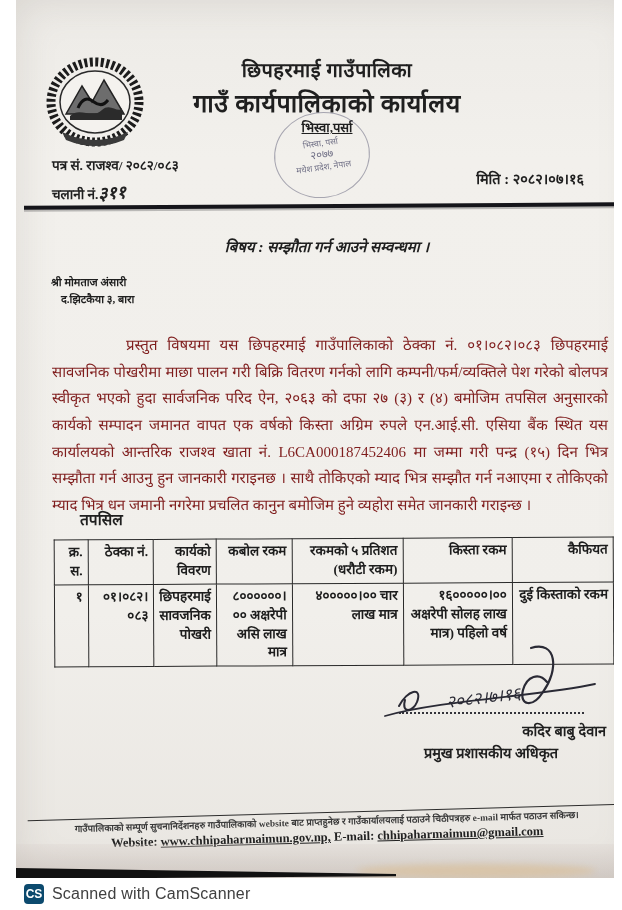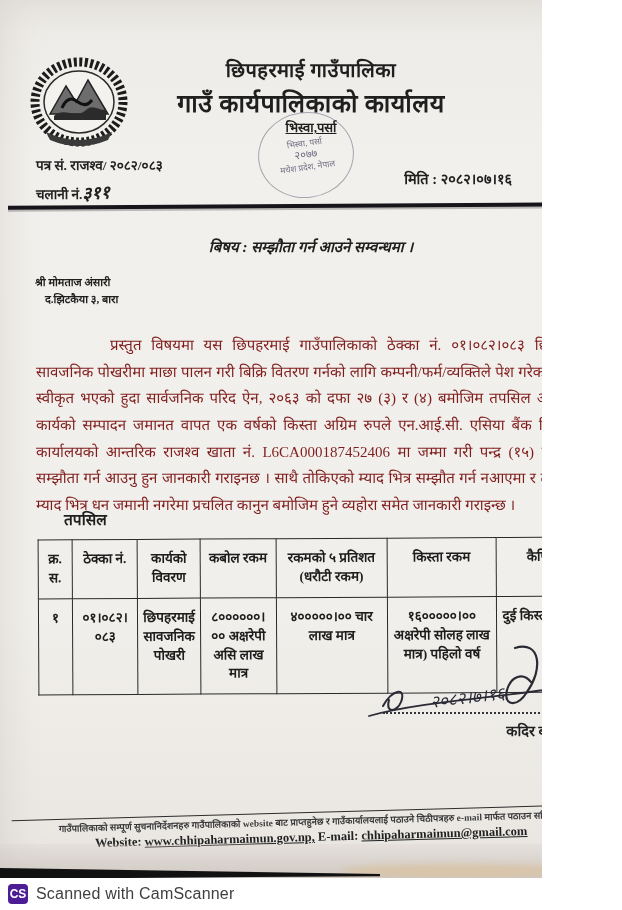--- a/index.html
+++ b/index.html
@@ -1,20 +1,21 @@
 <!DOCTYPE html>
 <html><head>
 <meta charset="utf-8">
 <style>
   * { margin:0; padding:0; box-sizing:border-box; }
   html,body { background:#ffffff; }
   .page {
-    position:relative; width:542px; height:910px; overflow:hidden;
+    position:relative; width:598px; height:910px; overflow:hidden;
     font-family:"Liberation Serif","DejaVu Serif",serif;
     color:#1f1f1f;
+    margin-left:16px;
   }
   .paper {
     position:absolute; left:0; top:0; width:622px; height:878px;
     background:linear-gradient(180deg,#edebe7 0%,#f2f0ec 18%,#f1efeb 70%,#e9e6e1 100%);
     box-shadow:inset 0 0 40px rgba(120,110,100,0.18);
   }
   
   .logo { position:absolute; left:28px; top:56px; }
   .title-block { position:absolute; left:0; top:56px; width:622px; text-align:center; }
   .title-1 { font-size:20px; font-weight:700; letter-spacing:.5px; }
@@ -51,22 +52,22 @@
     font-weight:500; color:#7f1d1d;
   }
   .tapasil { position:absolute; left:64px; top:508px; font-size:15.5px; font-weight:600; }
   
   table.sched {
     position:absolute; left:38px; top:538px; width:560px;
     border-collapse:collapse; font-size:13.5px; color:#1d1d1d;
     transform:rotate(-0.3deg);
   }
   table.sched th, table.sched td {
-    border:1.4px solid #2a2a2a; padding:10px 5px; vertical-align:top;
-    font-weight:600; text-align:center; line-height:1.4;
+    border:1.4px solid #2a2a2a; padding:3px 5px; vertical-align:top;
+    font-weight:600; text-align:right; line-height:1.4;
   }
   table.sched th { font-weight:700; }
   
   .sig-block { position:absolute; left:360px; top:642px; width:230px; text-align:center; }
   .sig-svg { display:block; margin:0 auto; }
   .sig-dots { width:185px; margin:-14px auto 0; border-bottom:2.2px dotted #33333a; height:2px; }
   .sig-name { font-size:14.5px; font-weight:700; margin-top:6px;text-align:right; }
   .sig-title { font-size:14.5px; font-weight:700; margin-top:2px; }
   
   .footer { position:absolute; left:0px; top:812px; width:622px; transform:rotate(-1.6deg); }
@@ -89,21 +90,21 @@
   .tan-smear {
     position:absolute; left:340px; top:864px; width:240px; height:14px;
     background:#d9c3a4; border-radius:50%; filter:blur(3px); opacity:.85;
   }
   .scanner-bar {
     position:absolute; left:0; top:878px; width:622px; height:32px; background:#ffffff;
     display:flex; align-items:center; gap:8px; padding-left:8px;
     font-family:"Liberation Sans","DejaVu Sans",sans-serif;
   }
   .cs-badge {
-    width:20px; height:20px; background:#4c1d95; border-radius:4px;
+    width:20px; height:20px; background:#0c4a6e; border-radius:4px;
     color:#ffffff; font-size:12px; font-weight:700;
     display:flex; align-items:center; justify-content:center;
   }
   .cs-text { color:#404040; font-size:16px; letter-spacing:.2px; }
 </style>
 </head>
 <body>
 
 <div class="page">
   <div class="paper"></div>
@@ -187,20 +188,21 @@
 
   <div class="sig-block">
     <svg class="sig-svg" width="220" height="84" viewBox="0 0 220 84">
       <path d="M150,6 C176,-2 178,28 162,50 C152,66 138,64 142,48 C146,34 158,30 166,40" fill="none" stroke="#2a2a35" stroke-width="2.2" stroke-linecap="round"></path>
       <path d="M18,64 C26,48 42,44 36,60 C32,70 20,72 24,58" fill="none" stroke="#2a2a35" stroke-width="2" stroke-linecap="round"></path>
       <path d="M4,74 C60,58 160,54 214,42" fill="none" stroke="#2a2a35" stroke-width="1.8" stroke-linecap="round"></path>
       <text x="66" y="66" transform="rotate(-7 66 66)" font-size="17" font-style="italic" fill="#2a2a35">२०८२।७।१६</text>
     </svg>
     <div class="sig-dots"></div>
     <div class="sig-name">कदिर बाबु देवान</div>
+    <div class="sig-title">प्रमुख प्रशासकीय अधिकृत</div>
   </div>
 
   <div class="footer">
     <div class="footer-rule"></div>
     <div class="footer-note">गाउँपालिकाको सम्पूर्ण सुचनानिर्देशनहरु गाउँपालिकाको website बाट प्राप्तहुनेछ र गाउँकार्यालयलाई पठाउने चिठीपत्रहरु e-mail मार्फत पठाउन सकिन्छ।</div>
     <div class="footer-links">
       <span>Website:</span>
       <span class="lnk">www.chhipaharmaimun.gov.np,</span>
       <span>E-mail:</span>
       <span class="lnk">chhipaharmaimun@gmail.com</span>

